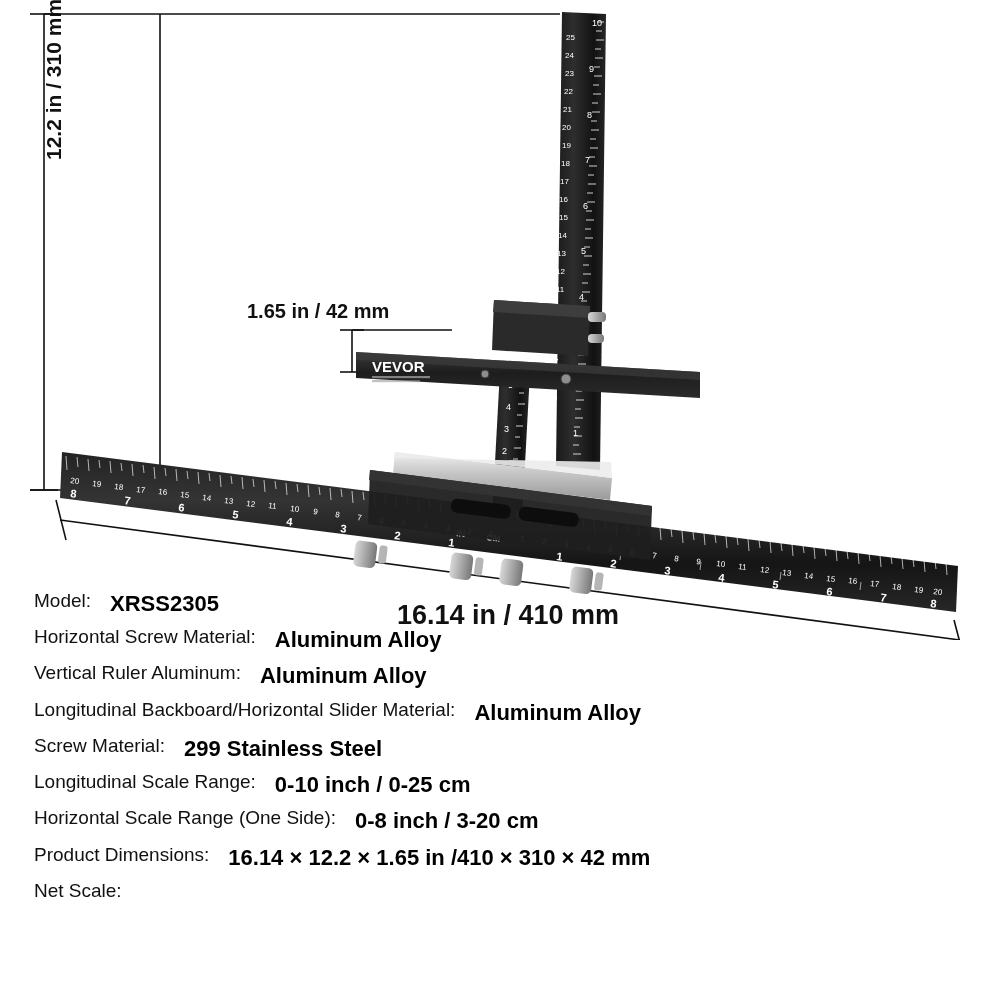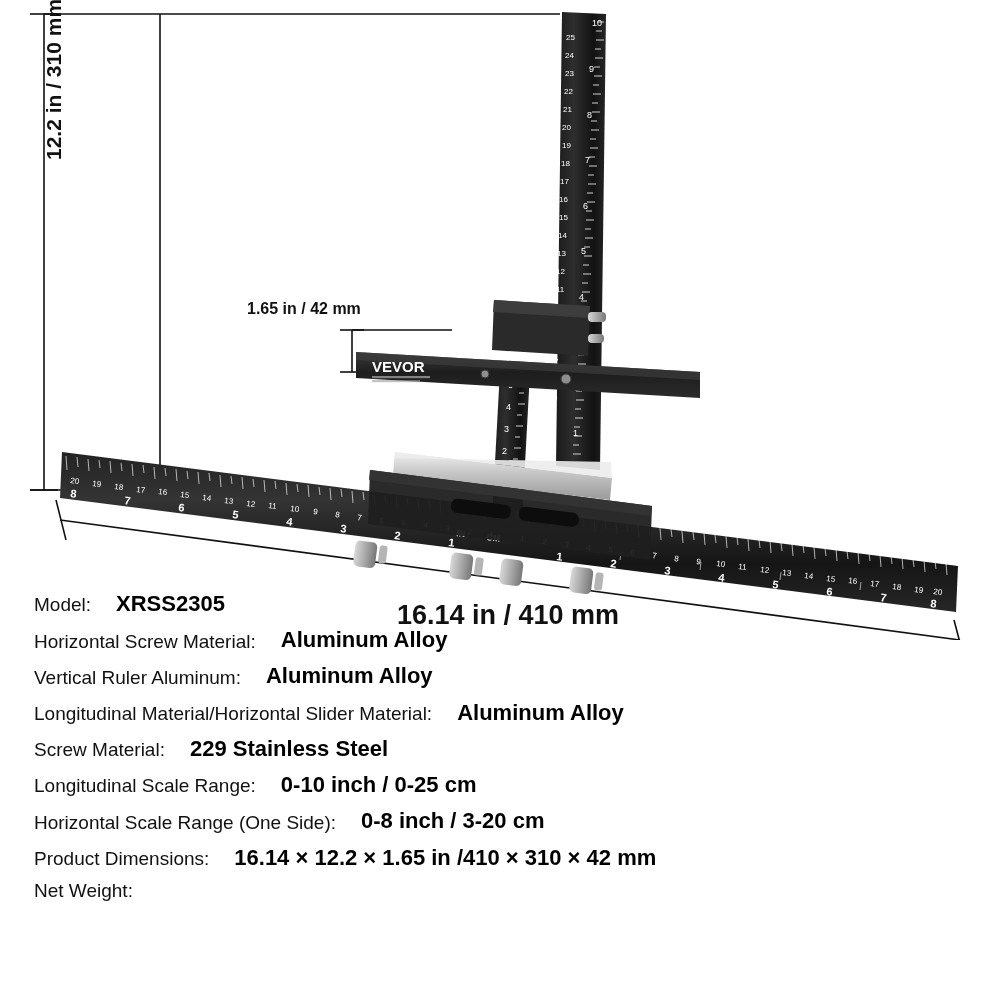--- a/index.html
+++ b/index.html
@@ -37,53 +37,53 @@
     left: 42px;
     top: 160px;
     font-size: 21px;
     transform: rotate(-90deg);
     transform-origin: left top;
   }
 
   #dim-thickness-label {
     left: 247px;
     top: 300px;
-    font-size: 16px;
+    font-size: 20px;
   }
 
   #dim-width-label {
     left: 397px;
     top: 600px;
     font-size: 27px;
   }
 
   
   #spec-list {
     position: absolute;
     left: 34px;
     top: 588px;
     width: 940px;
   }
   .spec-row {
     display: flex;
-    align-items: flex-end;
+    align-items: flex-start;
     margin-bottom: 5px;
     line-height: 1.42;
   }
   .spec-label {
     font-size: 19px;
     font-weight: 400;
     color: #111111;
     white-space: nowrap;
   }
   .spec-value {
     font-size: 22px;
     font-weight: 700;
     color: #000000;
-    margin-left: 25px;
+    margin-left: 19px;
     white-space: nowrap;
   }
 </style>
 </head>
 <body>
 
 <div id="product-figure">
 
   <svg width="1000" height="640" viewBox="0 0 1000 640" style="position:absolute;left:0;top:0;">
 
@@ -493,41 +493,41 @@
     <span class="spec-label">Horizontal Screw Material:</span>
     <span class="spec-value">Aluminum Alloy</span>
   </div>
 
   <div class="spec-row">
     <span class="spec-label">Vertical Ruler Aluminum:</span>
     <span class="spec-value">Aluminum Alloy</span>
   </div>
 
   <div class="spec-row">
-    <span class="spec-label">Longitudinal Material/Horizontal Slider Material:</span>
+    <span class="spec-label">Longitudinal Backboard/Horizontal Slider Material:</span>
     <span class="spec-value">Aluminum Alloy</span>
   </div>
 
   <div class="spec-row">
     <span class="spec-label">Screw Material:</span>
-    <span class="spec-value">229 Stainless Steel</span>
+    <span class="spec-value">299 Stainless Steel</span>
   </div>
 
   <div class="spec-row">
     <span class="spec-label">Longitudinal Scale Range:</span>
     <span class="spec-value">0-10 inch / 0-25 cm</span>
   </div>
 
   <div class="spec-row">
     <span class="spec-label">Horizontal Scale Range (One Side):</span>
     <span class="spec-value">0-8 inch / 3-20 cm</span>
   </div>
 
   <div class="spec-row">
     <span class="spec-label">Product Dimensions:</span>
     <span class="spec-value">16.14 × 12.2 × 1.65 in  /410 × 310 × 42 mm</span>
   </div>
 
   <div class="spec-row">
-    <span class="spec-label">Net Weight:</span>
+    <span class="spec-label">Net Scale:</span>
   </div>
 
 </div>
 
 </body></html>

